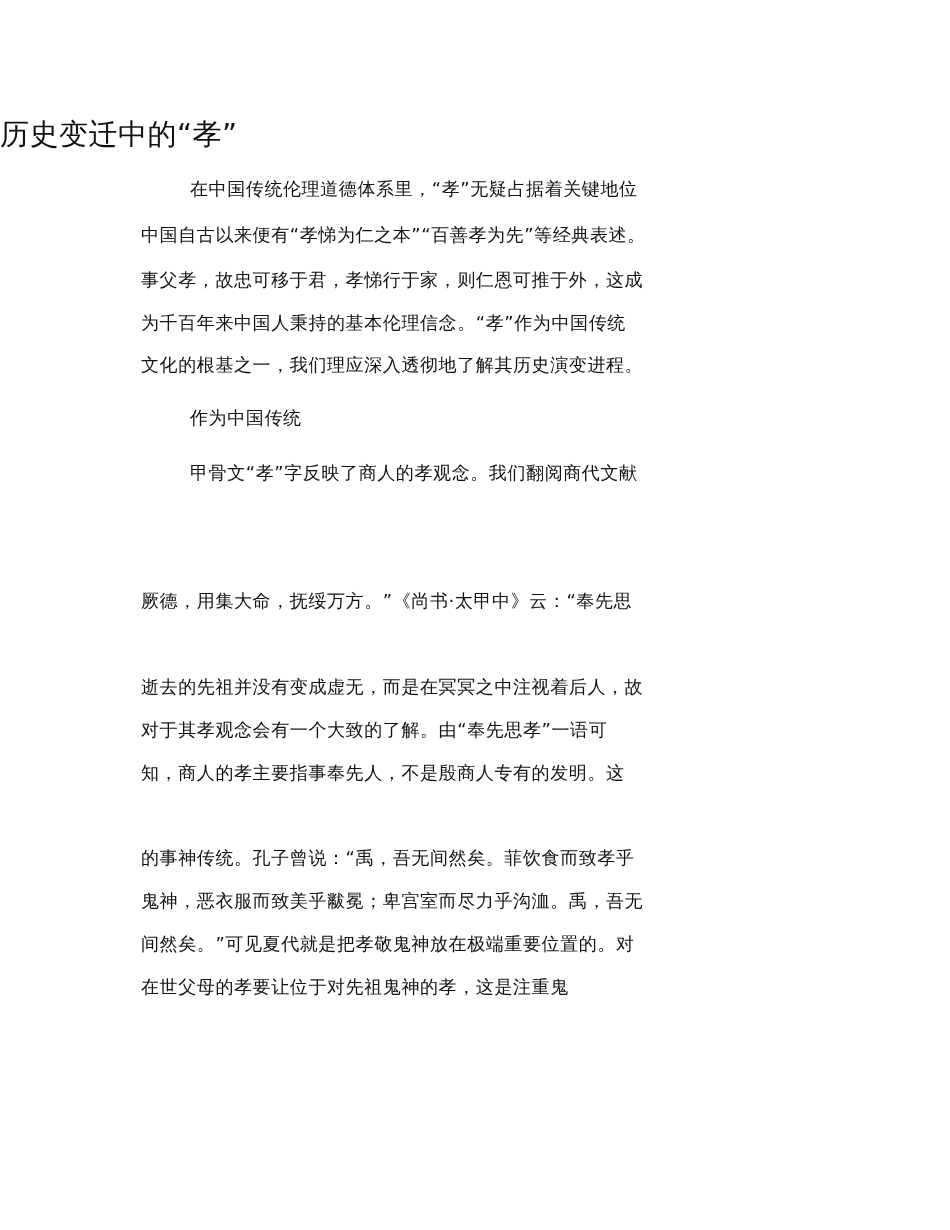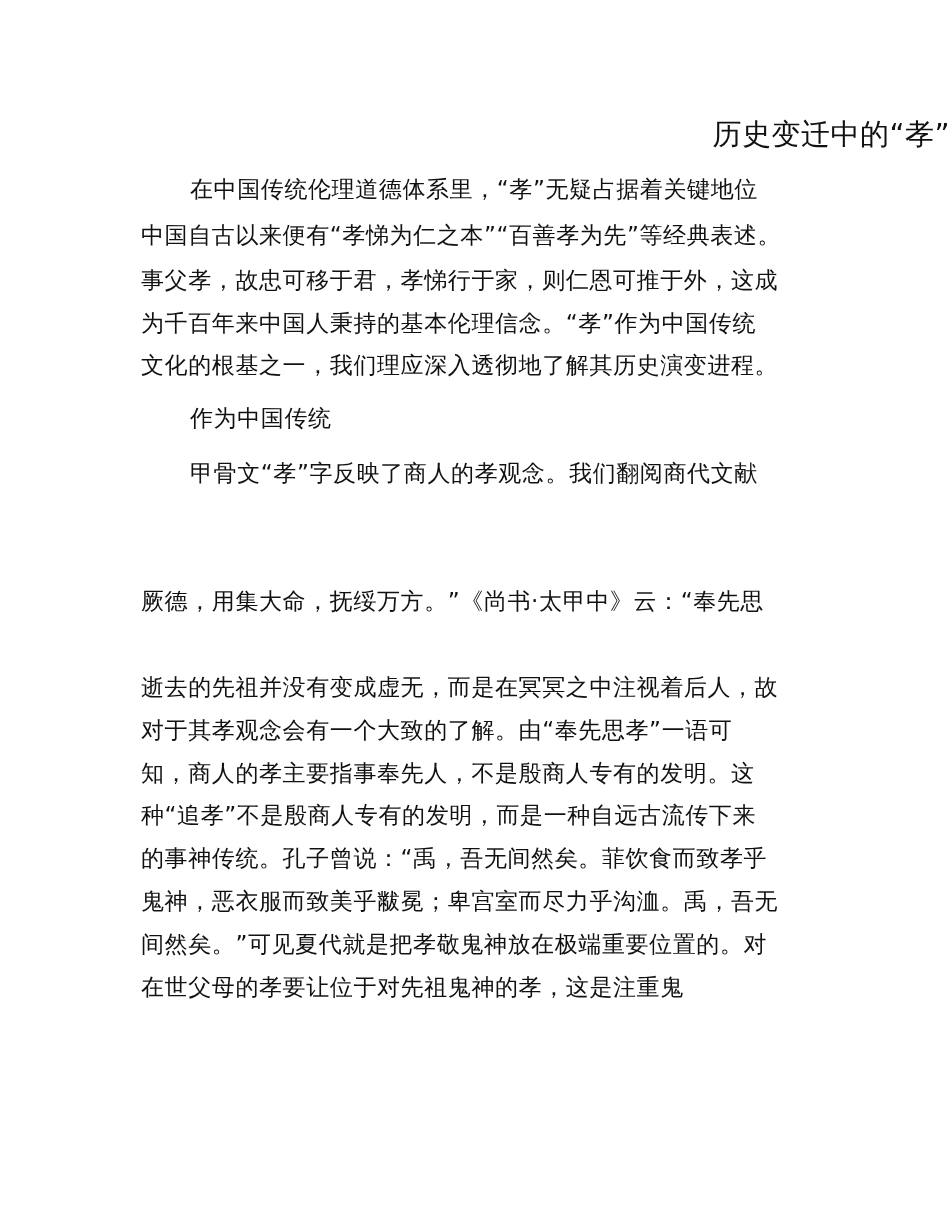--- a/index.html
+++ b/index.html
@@ -20,29 +20,29 @@
       left: 0;
       top: 0;
       width: 950px;
       height: 1230px;
     }
     .title {
       position: absolute;
       left: 0;
       top: 112px;
       width: 950px;
-      text-align: right;
+      text-align: left;
       font-size: 29px;
       line-height: 44px;
       letter-spacing: 0.5px;
     }
     .line {
       position: absolute;
       left: 141px;
-      font-size: 23px;
+      font-size: 18px;
       line-height: 30px;
       white-space: nowrap;
       letter-spacing: 0.6px;
     }
     .indent {
       left: 190px;
     }
   </style>
 </head>
 <body>
@@ -56,18 +56,17 @@
   <div class="line" style="top:350px">文化的根基之一，我们理应深入透彻地了解其历史演变进程。</div>
   <div class="line" style="top:308px">为千百年来中国人秉持的基本伦理信念。“孝”作为中国传统</div>
 
   <div class="line indent" style="top:403px">作为中国传统</div>
 
   <div class="line indent" style="top:458px">甲骨文“孝”字反映了商人的孝观念。我们翻阅商代文献</div>
   <div class="line" style="top:586px">厥德，用集大命，抚绥万方。”《尚书·太甲中》云：“奉先思</div>
   <div class="line" style="top:672px">逝去的先祖并没有变成虚无，而是在冥冥之中注视着后人，故</div>
   <div class="line" style="top:715px">对于其孝观念会有一个大致的了解。由“奉先思孝”一语可</div>
   <div class="line" style="top:758px">知，商人的孝主要指事奉先人，不是殷商人专有的发明。这</div>
-  <div class="line" style="top:800px">种“追孝”不是殷商人专有的发明，而是一种自远古流传下来</div>
   <div class="line" style="top:843px">的事神传统。孔子曾说：“禹，吾无间然矣。菲饮食而致孝乎</div>
   <div class="line" style="top:886px">鬼神，恶衣服而致美乎黻冕；卑宫室而尽力乎沟洫。禹，吾无</div>
   <div class="line" style="top:929px">间然矣。”可见夏代就是把孝敬鬼神放在极端重要位置的。对</div>
   <div class="line" style="top:972px">在世父母的孝要让位于对先祖鬼神的孝，这是注重鬼</div>
 </div>
 
 </body></html>

